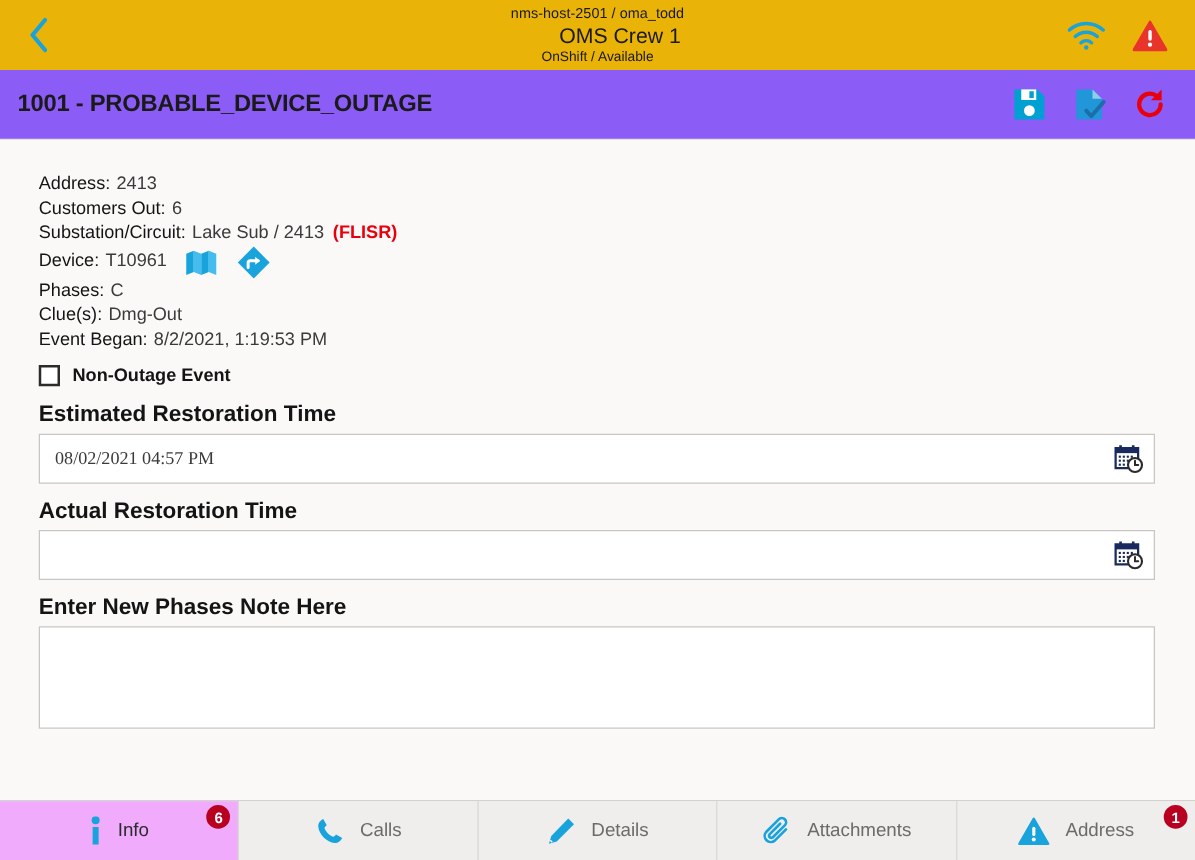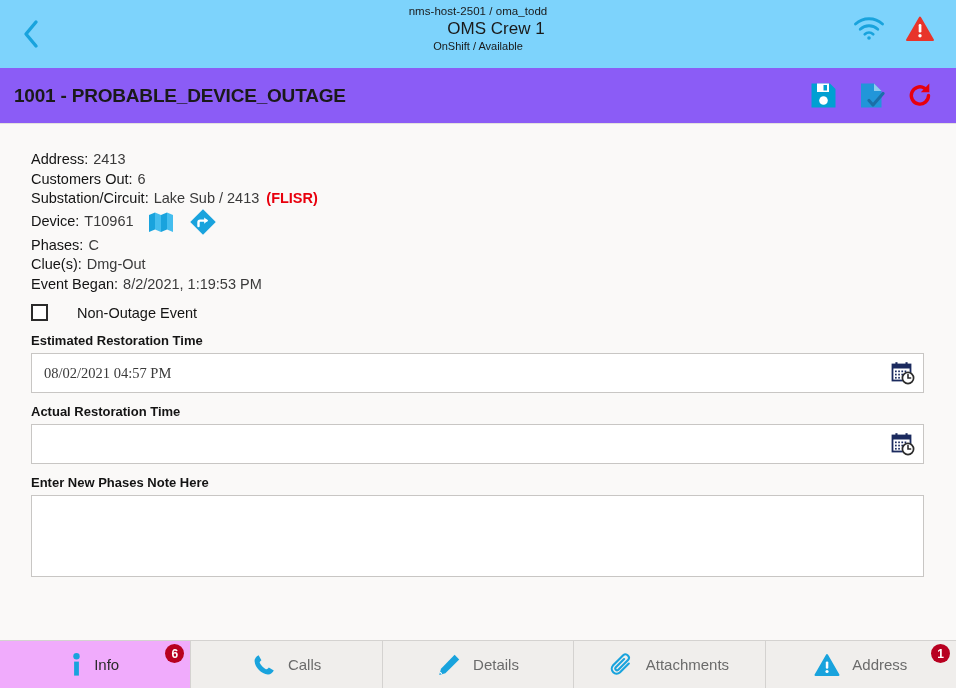--- a/index.html
+++ b/index.html
@@ -15,22 +15,22 @@
   #app {
     width: 956px;
     height: 688px;
     display: flex;
     flex-direction: column;
     position: relative;
   }
 
   
   .status-header {
-    height: 68px;
-    background: #7dd3fc;
+    height: 56px;
+    background: #eab308;
     display: flex;
     align-items: center;
     position: relative;
     flex: 0 0 auto;
   }
 
   .back-btn {
     width: 60px;
     height: 57px;
     display: flex;
@@ -159,28 +159,28 @@
   .cbox {
     width: 17px;
     height: 17px;
     border: 2px solid #2b2b2b;
     background: #ffffff;
     cursor: pointer;
     flex: 0 0 auto;
   }
   .cbox-label {
     font-size: 14.5px;
-    font-weight: normal;
+    font-weight: bold;
     color: #141414;
-    margin-left: 29px;
+    margin-left: 10px;
   }
 
   
   .field-label {
-    font-size: 13px;
+    font-size: 18px;
     font-weight: bold;
     color: #141414;
     margin-bottom: 5px;
   }
   .field-wrap {
     position: relative;
     margin-bottom: 11px;
   }
   .txt-input {
     width: 893px;

